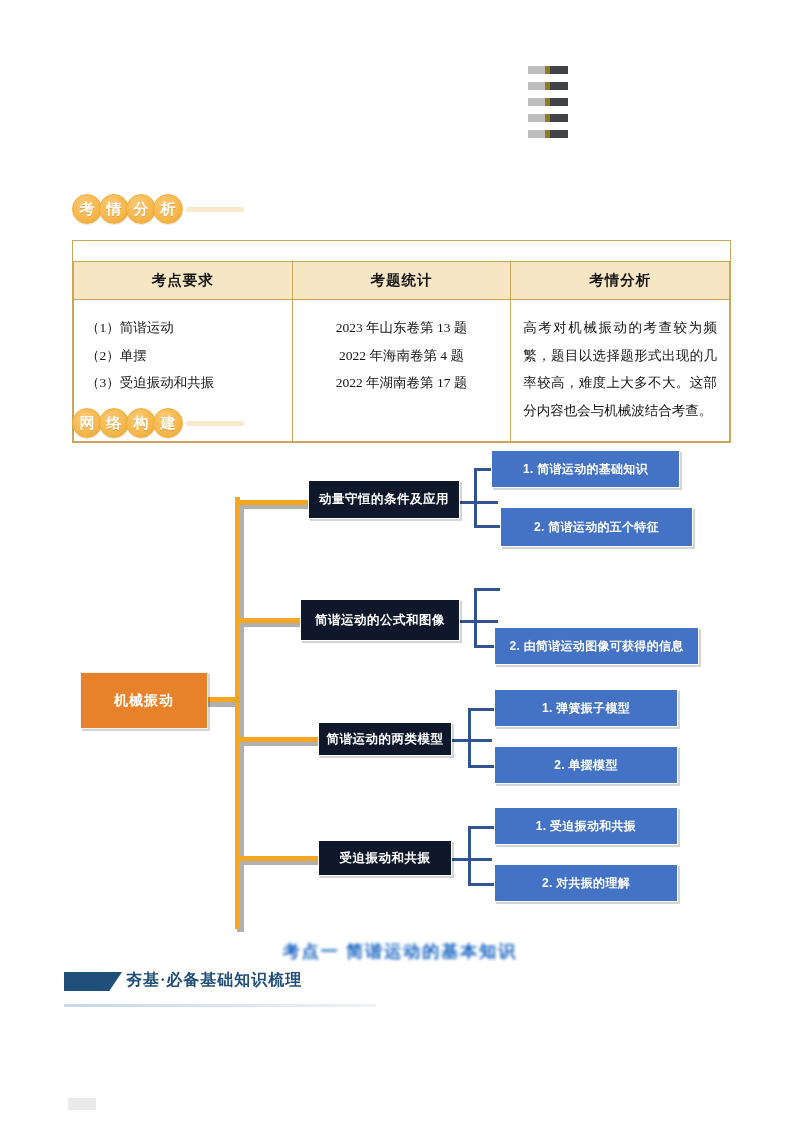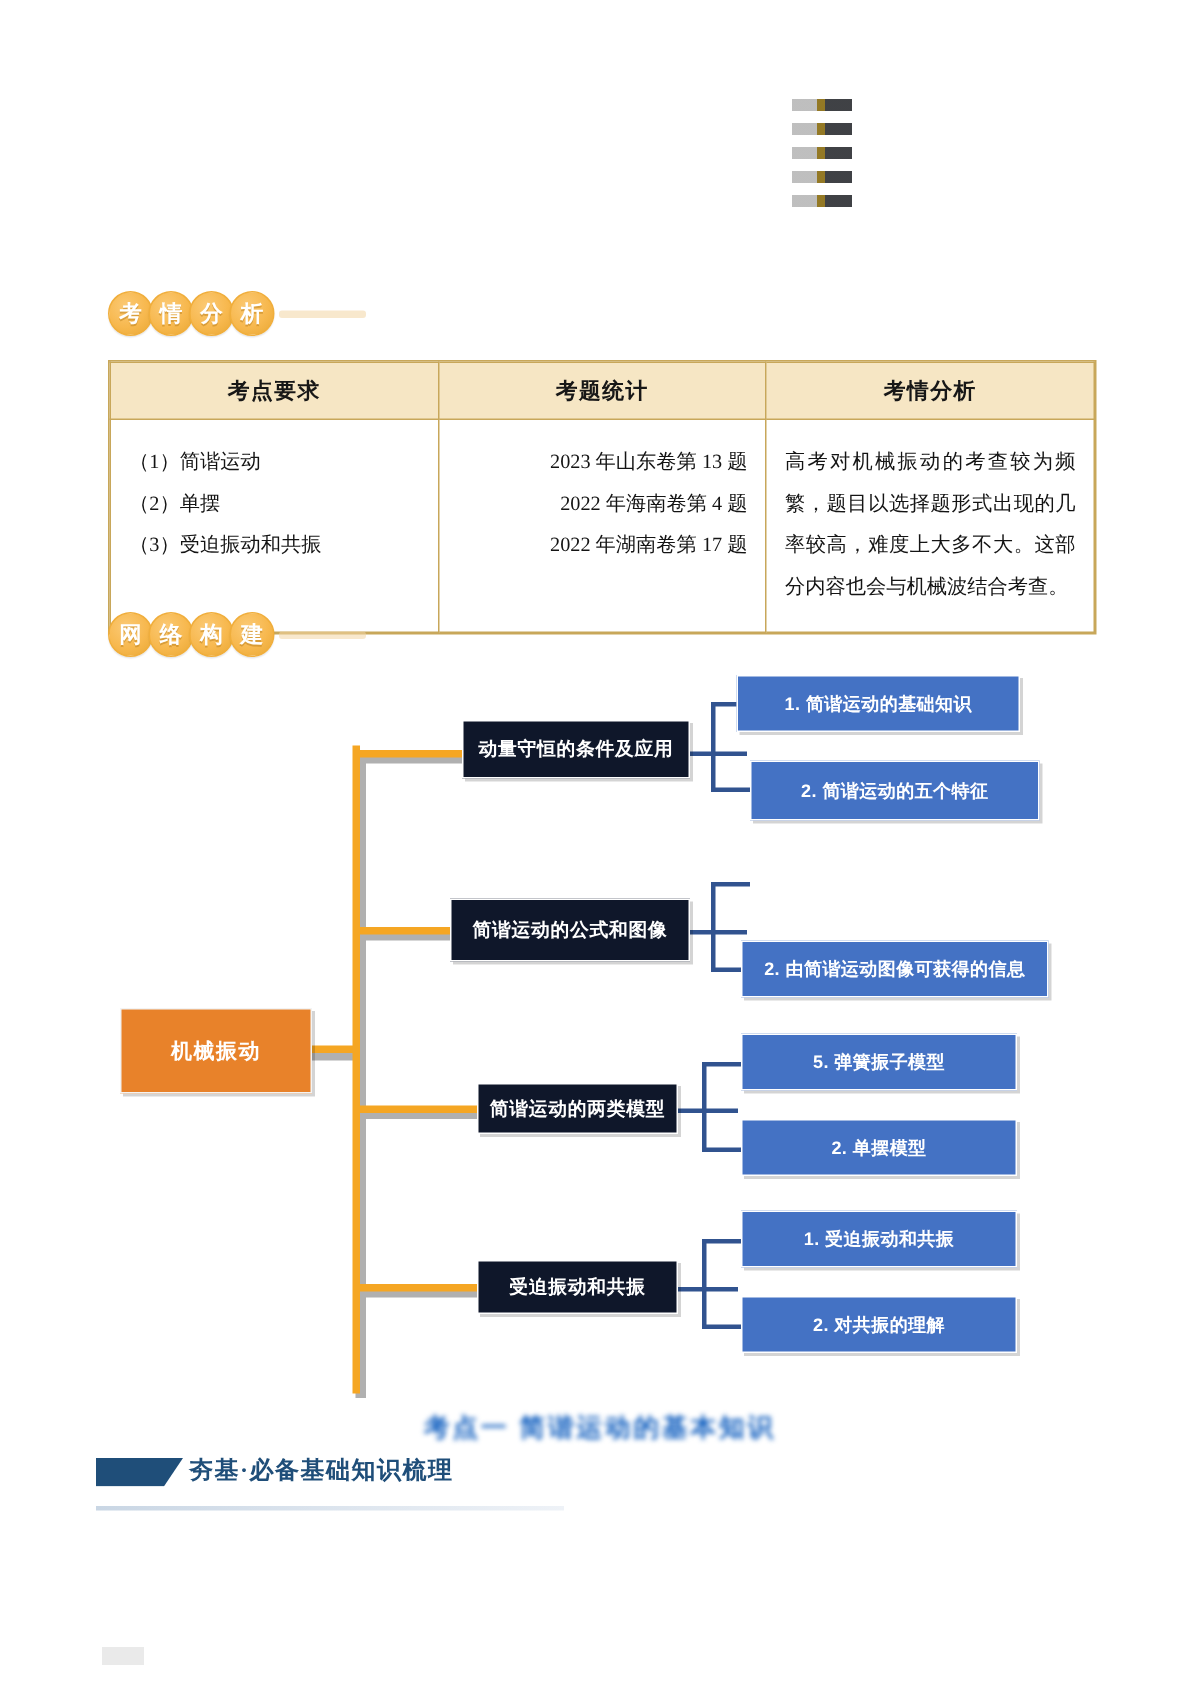--- a/index.html
+++ b/index.html
@@ -41,36 +41,36 @@
     height:5px;width:58px;margin-left:6px;
     background:#f3d6a4;opacity:.55;border-radius:2px;
   }
 
   
   .table-wrap{
     position:absolute;left:72px;top:240px;width:657px;
     border:1px solid #c8a75a;
     border-collapse:collapse;
   }
-  table.exam{width:100%;border-collapse:collapse;table-layout:fixed;}
+  table.exam{width:100%;border-collapse:collapse;table-layout:fixed;margin-top:20px;}
   table.exam th{
     background:#f6e6c4;
     border:1px solid #c8a75a;
     font-size:14.5px;font-weight:bold;color:#171717;
     padding:9px 4px;text-align:center;letter-spacing:1px;
   }
   table.exam td{
     border:1px solid #c8a75a;
     vertical-align:top;
     padding:14px 12px 16px 12px;
     font-size:13.5px;color:#141414;
     line-height:2.05;
   }
   td.col1{width:196px;}
-  td.col2{width:204px;text-align:right;}
+  td.col2{width:204px;text-align:center;}
   td.col3{text-align:justify;line-height:1.95;}
   .cellline{white-space:nowrap;}
 
   
   .map{position:absolute;left:0;top:432px;width:800px;height:490px;}
   .node{
     position:absolute;
     display:flex;align-items:center;justify-content:center;
     box-sizing:border-box;
     font-family:"Liberation Sans","DejaVu Sans",sans-serif;
@@ -232,21 +232,21 @@
     <div class="node branch" style="left:308px;top:48px;width:152px;height:39px;">动量守恒的条件及应用</div>
     <div class="node branch" style="left:300px;top:167px;width:160px;height:42px;">简谐运动的公式和图像</div>
     <div class="node branch blurry" style="left:318px;top:290px;width:134px;height:34px;">简谐运动的两类模型</div>
     <div class="node branch" style="left:318px;top:408px;width:134px;height:36px;">受迫振动和共振</div>
 
     <div class="node leaf" style="left:491px;top:18px;width:189px;height:38px;">1. 简谐运动的基础知识</div>
     <div class="node leaf" style="left:500px;top:75px;width:193px;height:40px;">2. 简谐运动的五个特征</div>
 
     <div class="node leaf" style="left:494px;top:195px;width:205px;height:38px;">2. 由简谐运动图像可获得的信息</div>
 
-    <div class="node leaf" style="left:494px;top:257px;width:184px;height:38px;">5. 弹簧振子模型</div>
+    <div class="node leaf" style="left:494px;top:257px;width:184px;height:38px;">1. 弹簧振子模型</div>
     <div class="node leaf" style="left:494px;top:314px;width:184px;height:38px;">2. 单摆模型</div>
 
     <div class="node leaf" style="left:494px;top:375px;width:184px;height:38px;">1. 受迫振动和共振</div>
     <div class="node leaf" style="left:494px;top:432px;width:184px;height:38px;">2. 对共振的理解</div>
   </div>
 
   <div class="kaodian">考点一 简谐运动的基本知识</div>
 
   <div class="sec-head">
     <div class="flag"></div>

